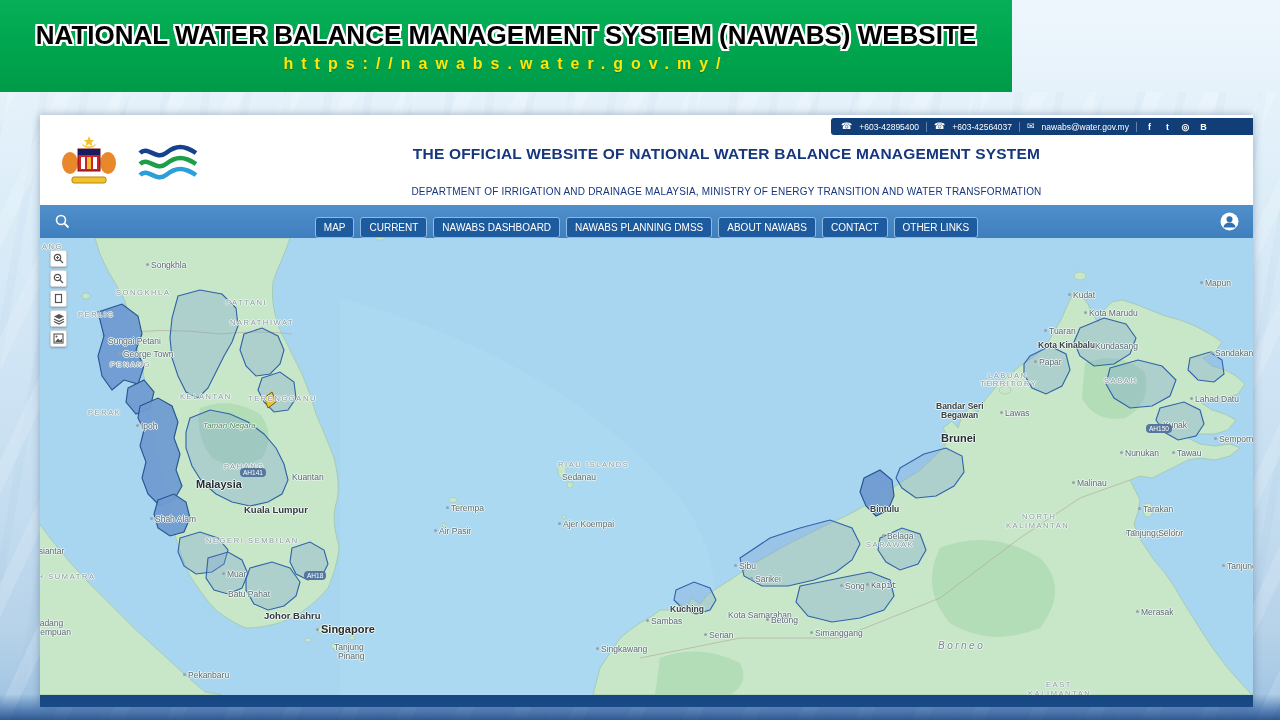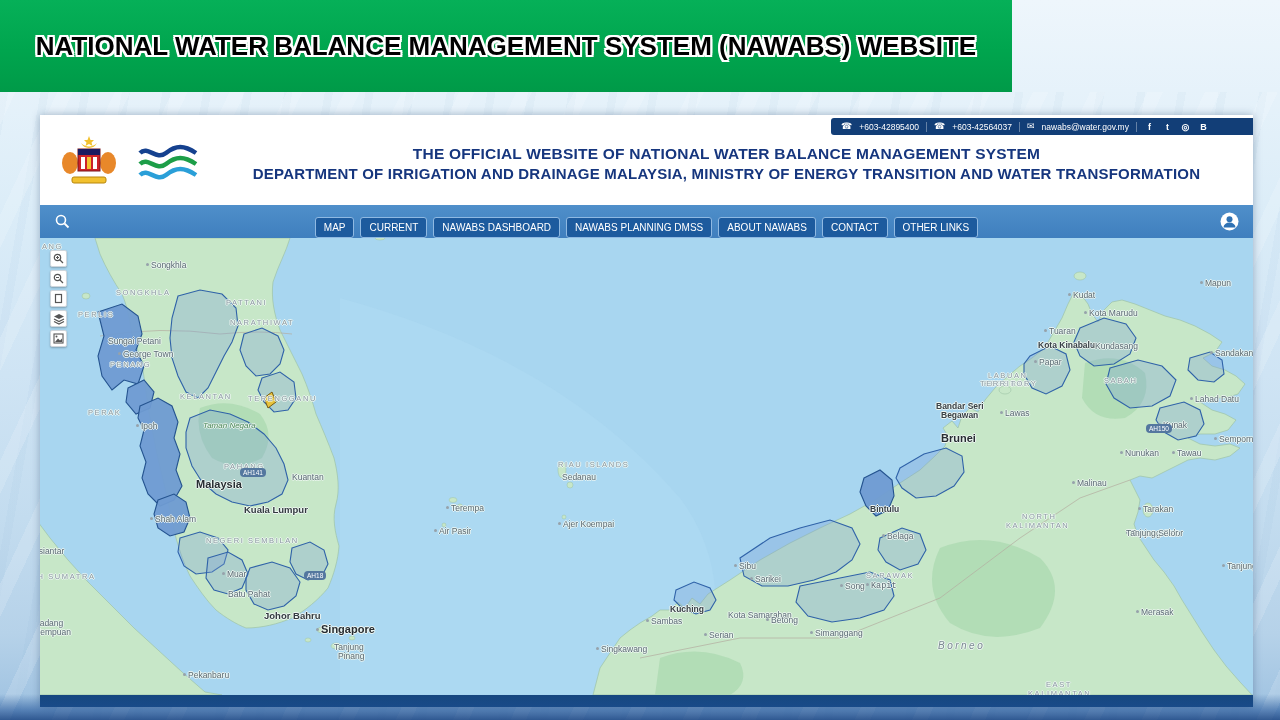--- a/index.html
+++ b/index.html
@@ -38,21 +38,21 @@
   .topbar .sep{width:1px;height:10px;background:rgba(255,255,255,.35);}
   .topbar .soc{font-weight:bold;font-size:9px;width:11px;text-align:center;cursor:pointer;}
 
   
   .logo-jata{position:absolute;left:18px;top:20px;width:62px;height:52px;}
   .logo-jps{position:absolute;left:98px;top:28px;width:60px;height:40px;}
 
   
   .head-titles{position:absolute;left:170px;right:10px;top:30px;text-align:center;}
   .head-title{font-size:15.5px;font-weight:bold;color:#16367e;letter-spacing:.2px;}
-  .head-sub{margin-top:2px;font-size:15px;font-weight:bold;color:#16367e;letter-spacing:.2px;}
+  .head-sub{margin-top:23px;font-size:10px;font-weight:normal;color:#16367e;letter-spacing:.2px;}
 
   
   .navbar{position:absolute;left:0;right:0;top:90px;height:44px;
     background:linear-gradient(180deg,#4f8fca 0%,#3a79ba 100%);
     display:flex;align-items:center;justify-content:center;gap:6px;}
   .navbtn{background:#1d5b9e;border:1px solid #8fb9e2;border-radius:3px;color:#fff;
     font-family:"Liberation Sans",sans-serif;font-size:10px;padding:4px 8px;cursor:pointer;white-space:nowrap;}
   .nav-search{position:absolute;left:14px;top:8px;width:17px;height:17px;cursor:pointer;}
   .nav-user{position:absolute;right:14px;top:7px;width:19px;height:19px;cursor:pointer;}
 
@@ -80,20 +80,21 @@
   
   .site-footer{position:absolute;left:0;right:0;bottom:0;height:12px;background:#16477f;}
 </style>
 </head>
 <body>
 
 <div class="water-streaks"></div>
 
 <div class="banner">
   <div class="banner-title">NATIONAL WATER BALANCE MANAGEMENT SYSTEM (NAWABS) WEBSITE</div>
+  <div class="banner-url">https://nawabs.water.gov.my/</div>
 </div>
 
 <div class="site">
 
   <div class="topbar">
     <span class="ic">☎</span>
     <span>+603-42895400</span>
     <span class="sep"></span>
     <span class="ic">☎</span>
     <span>+603-42564037</span>
@@ -282,21 +283,21 @@
         <div class="maplabel country" style="left: 901px; top: 194px;">Brunei</div>
         <div class="maplabel town" style="left: 1132px; top: 210px;"><span class="dot"></span>Tawau</div>
         <div class="maplabel town" style="left: 1080px; top: 210px;"><span class="dot"></span>Nunukan</div>
         <div class="maplabel town" style="left: 1032px; top: 240px;"><span class="dot"></span>Malinau</div>
         <div class="maplabel town" style="left: 1098px; top: 266px;"><span class="dot"></span>Tarakan</div>
         <div class="maplabel town" style="left: 1086px; top: 290px;"><span class="dot"></span>Tanjung Selor</div>
         <div class="maplabel region" style="left: 982px; top: 274px;">NORTH</div>
         <div class="maplabel region" style="left: 966px; top: 283px;">KALIMANTAN</div>
         <div class="maplabel citysm" style="left: 830px; top: 266px;">Bintulu</div>
         <div class="maplabel town" style="left: 842px; top: 293px;"><span class="dot"></span>Belaga</div>
-        <div class="maplabel region" style="left: 826px; top: 302px; margin-top: 31px;">SARAWAK</div>
+        <div class="maplabel region" style="left: 826px; top: 302px;">SARAWAK</div>
         <div class="maplabel town" style="left: 694px; top: 323px;"><span class="dot"></span>Sibu</div>
         <div class="maplabel town" style="left: 710px; top: 336px;"><span class="dot"></span>Sarikei</div>
         <div class="maplabel town" style="left: 800px; top: 343px;"><span class="dot"></span>Song</div>
         <div class="maplabel town" style="left: 826px; top: 343px; font-family: Liberation Mono, monospace;"><span class="dot"></span>Kapit</div>
         <div class="maplabel citysm" style="left: 630px; top: 366px;">Kuching</div>
         <div class="maplabel town" style="left: 668px; top: 372px; margin-left: 20px;">Kota Samarahan</div>
         <div class="maplabel town" style="left: 606px; top: 378px;"><span class="dot"></span>Sambas</div>
         <div class="maplabel town" style="left: 664px; top: 392px;"><span class="dot"></span>Serian</div>
         <div class="maplabel town" style="left: 726px; top: 377px;"><span class="dot"></span>Betong</div>
         <div class="maplabel town" style="left: 770px; top: 390px;"><span class="dot"></span>Simanggang</div>

